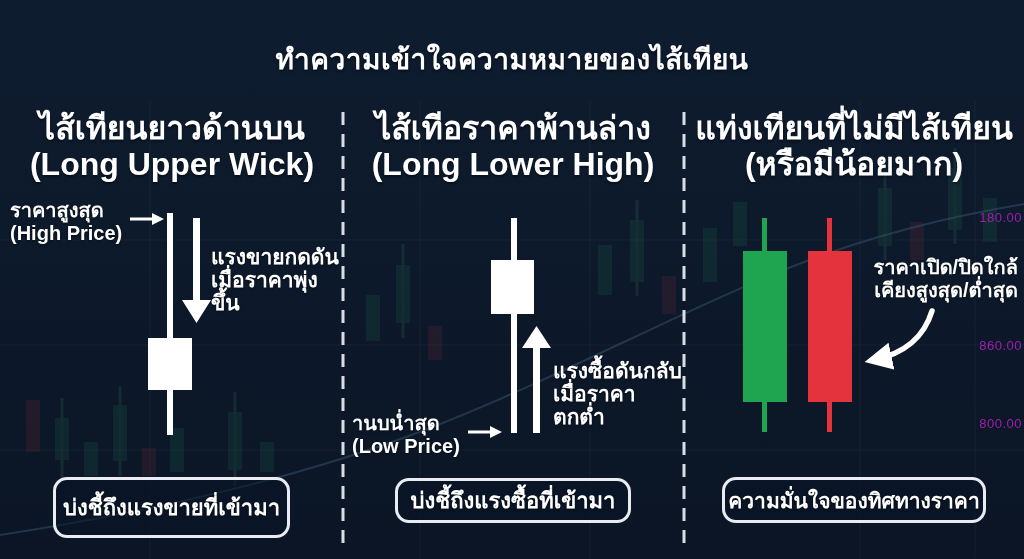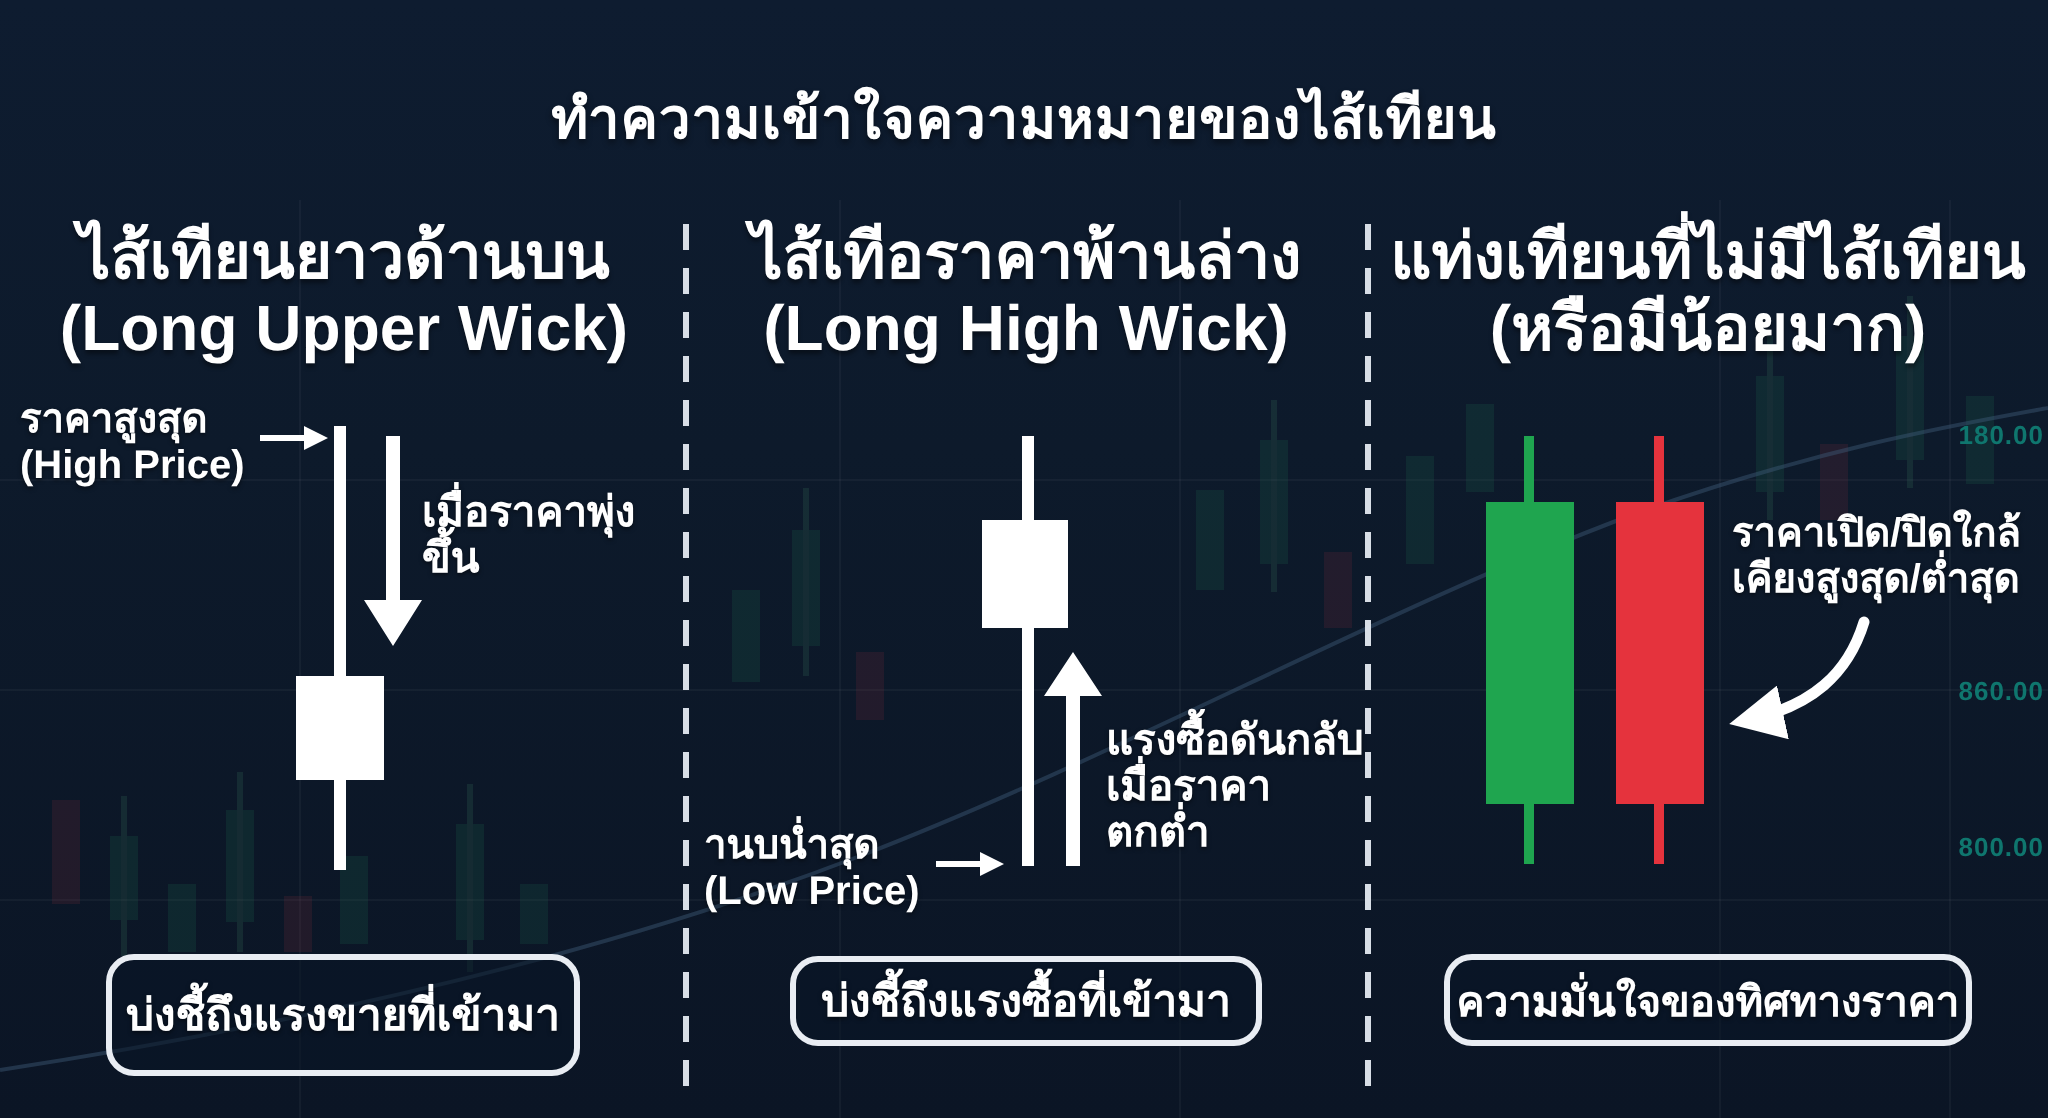--- a/index.html
+++ b/index.html
@@ -7,21 +7,21 @@
     width:1024px;height:559px;
     background:linear-gradient(180deg,#0e1c30 0%,#0d1a2b 40%,#0b1525 100%);
     font-family:"Liberation Sans","DejaVu Sans",sans-serif;
     color:#ffffff;overflow:hidden;position:relative;
   }
   .abs{position:absolute;}
   
   #bg-chart{position:absolute;left:0;top:0;width:1024px;height:559px;}
   .bg-price{
     position:absolute;left:952px;width:70px;text-align:right;
-    font-size:13px;font-weight:bold;color:#0f766e;letter-spacing:.5px;
+    font-size:13px;font-weight:normal;color:#a21caf;letter-spacing:.5px;
   }
   
   .main-title{
     position:absolute;left:0;top:18px;width:1024px;text-align:center;
     font-size:28px;font-weight:800;letter-spacing:.5px;
     text-shadow:0 2px 3px rgba(0,0,0,.45);
   }
   
   .col-heading{
     position:absolute;top:110px;text-align:center;
@@ -43,21 +43,21 @@
     position:absolute;
     font-size:20px;font-weight:800;line-height:23px;
     text-shadow:0 1px 2px rgba(0,0,0,.5);
   }
   .force-label{
     position:absolute;text-align:left;
     font-size:21px;font-weight:800;line-height:23px;
     text-shadow:0 1px 2px rgba(0,0,0,.5);
   }
   .note-label{
-    position:absolute;text-align:left;
+    position:absolute;text-align:right;
     font-size:20px;font-weight:800;line-height:23px;
     text-shadow:0 1px 2px rgba(0,0,0,.5);
   }
   
   .tagbox{
     position:absolute;box-sizing:border-box;
     border:3px solid #e9edf3;border-radius:14px;
     background:rgba(10,22,38,.55);
     display:flex;align-items:center;justify-content:center;
     font-size:22px;font-weight:800;white-space:nowrap;
@@ -142,30 +142,31 @@
   </svg>
 
   <div class="wick" style="left:167px;top:213px;width:6px;height:222px"></div>
   <div class="candle-body" style="left:148px;top:338px;width:44px;height:52px"></div>
 
   <svg class="abs" style="left:182px;top:218px" width="30" height="106" viewBox="0 0 30 106">
     <polygon points="11,0 18,0 18,82 29,82 14.5,105 0,82 11,82" fill="#ffffff"></polygon>
   </svg>
 
   <div class="force-label" style="left:211px;top:245px;width:132px">
+    <div>แรงขายกดดัน</div>
     <div>เมื่อราคาพุ่งขึ้น</div>
   </div>
 
   <div class="tagbox" style="left:53px;top:477px;width:237px;height:61px">บ่งชี้ถึงแรงขายที่เข้ามา</div>
 </div>
 
 <div>
   <div id="heading-2" class="col-heading">
     <div>ไส้เทีอราคาพ้านล่าง</div>
-    <div>(Long High Wick)</div>
+    <div>(Long Lower High)</div>
   </div>
 
   <div class="wick" style="left:511px;top:218px;width:6px;height:215px"></div>
   <div class="candle-body" style="left:491px;top:260px;width:43px;height:54px"></div>
 
   <svg class="abs" style="left:522px;top:326px" width="30" height="107" viewBox="0 0 30 107">
     <polygon points="14.5,0 29,22 18,22 18,107 11,107 11,22 0,22" fill="#ffffff"></polygon>
   </svg>
 
   <div class="force-label" style="left:553px;top:359px;width:132px">

